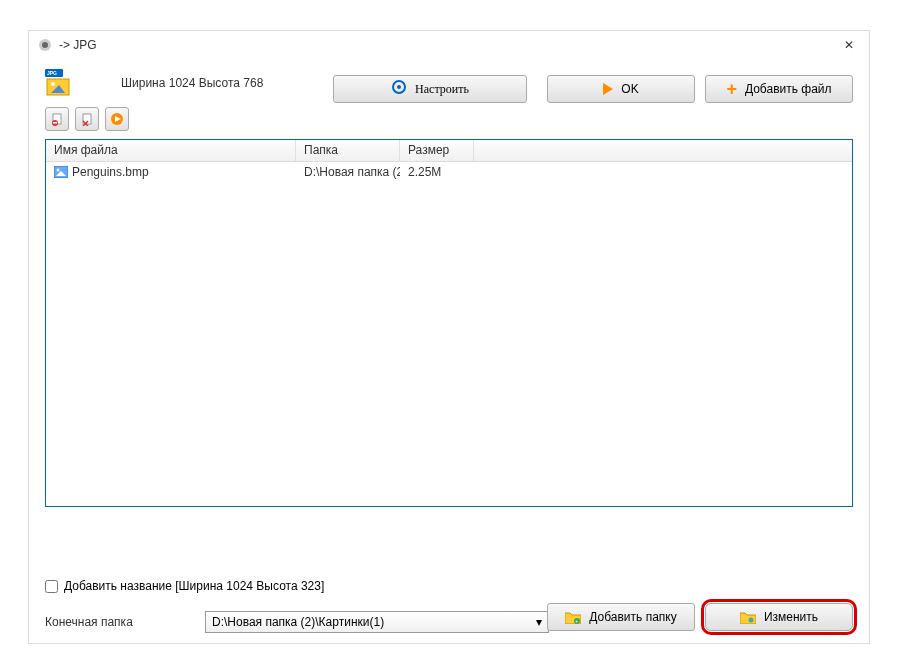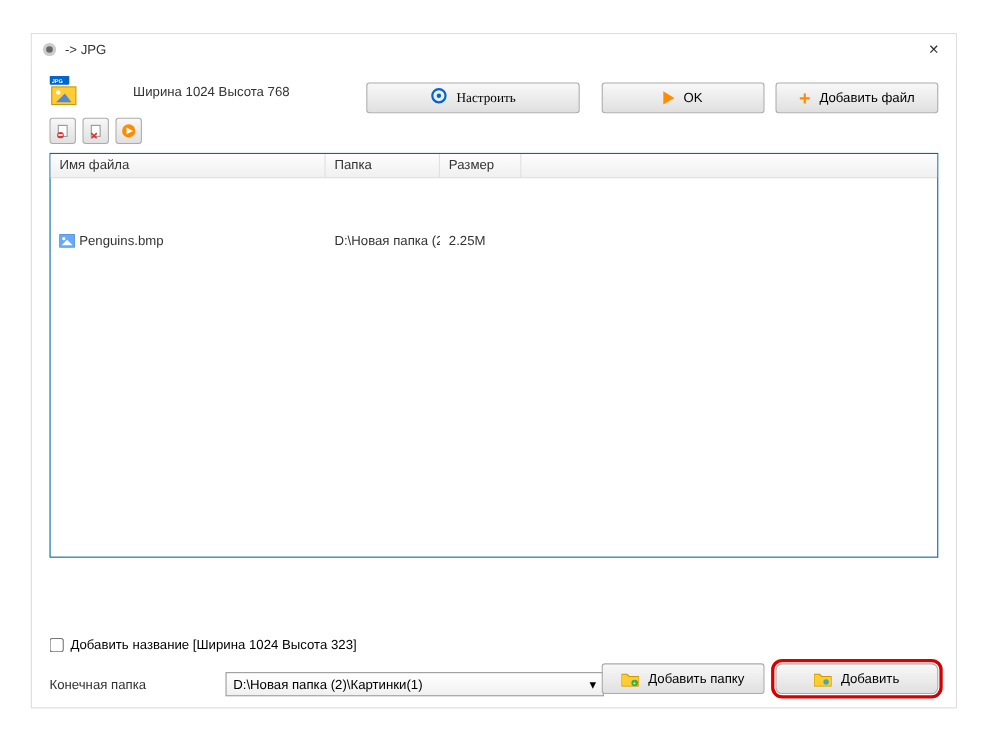--- a/index.html
+++ b/index.html
@@ -116,21 +116,20 @@
     .col-folder { width: 104px; }
     .col-size { width: 74px; }
     .table-body {
       height: 344px;
       overflow: auto;
     }
     .tr {
       display: flex;
       height: 20px;
       align-items: center;
-      margin-top: 47px;
     }
     .td {
       padding: 2px 8px;
       font-size: 12px;
       color: #333;
       overflow: hidden;
       white-space: nowrap;
     }
     .td.col-name { display: flex; align-items: center; gap: 4px; }
     .file-icon {
@@ -331,17 +330,17 @@
       </span>
       <span>Добавить папку</span>
     </button>
     <button class="btn btn-add highlight-btn">
       <span class="folder-icon-mini">
         <svg viewBox="0 0 16 13">
             <path d="M0 2 L5 2 L7 4 L16 4 L16 13 L0 13 Z" fill="#ffcc33" stroke="#cc9900"></path>
             <circle cx="11" cy="9" r="2.5" fill="#4aa"></circle>
           </svg>
       </span>
-      <span>Добавить</span>
+      <span>Изменить</span>
     </button>
   </div>
 
 </div>
 
 </body></html>

